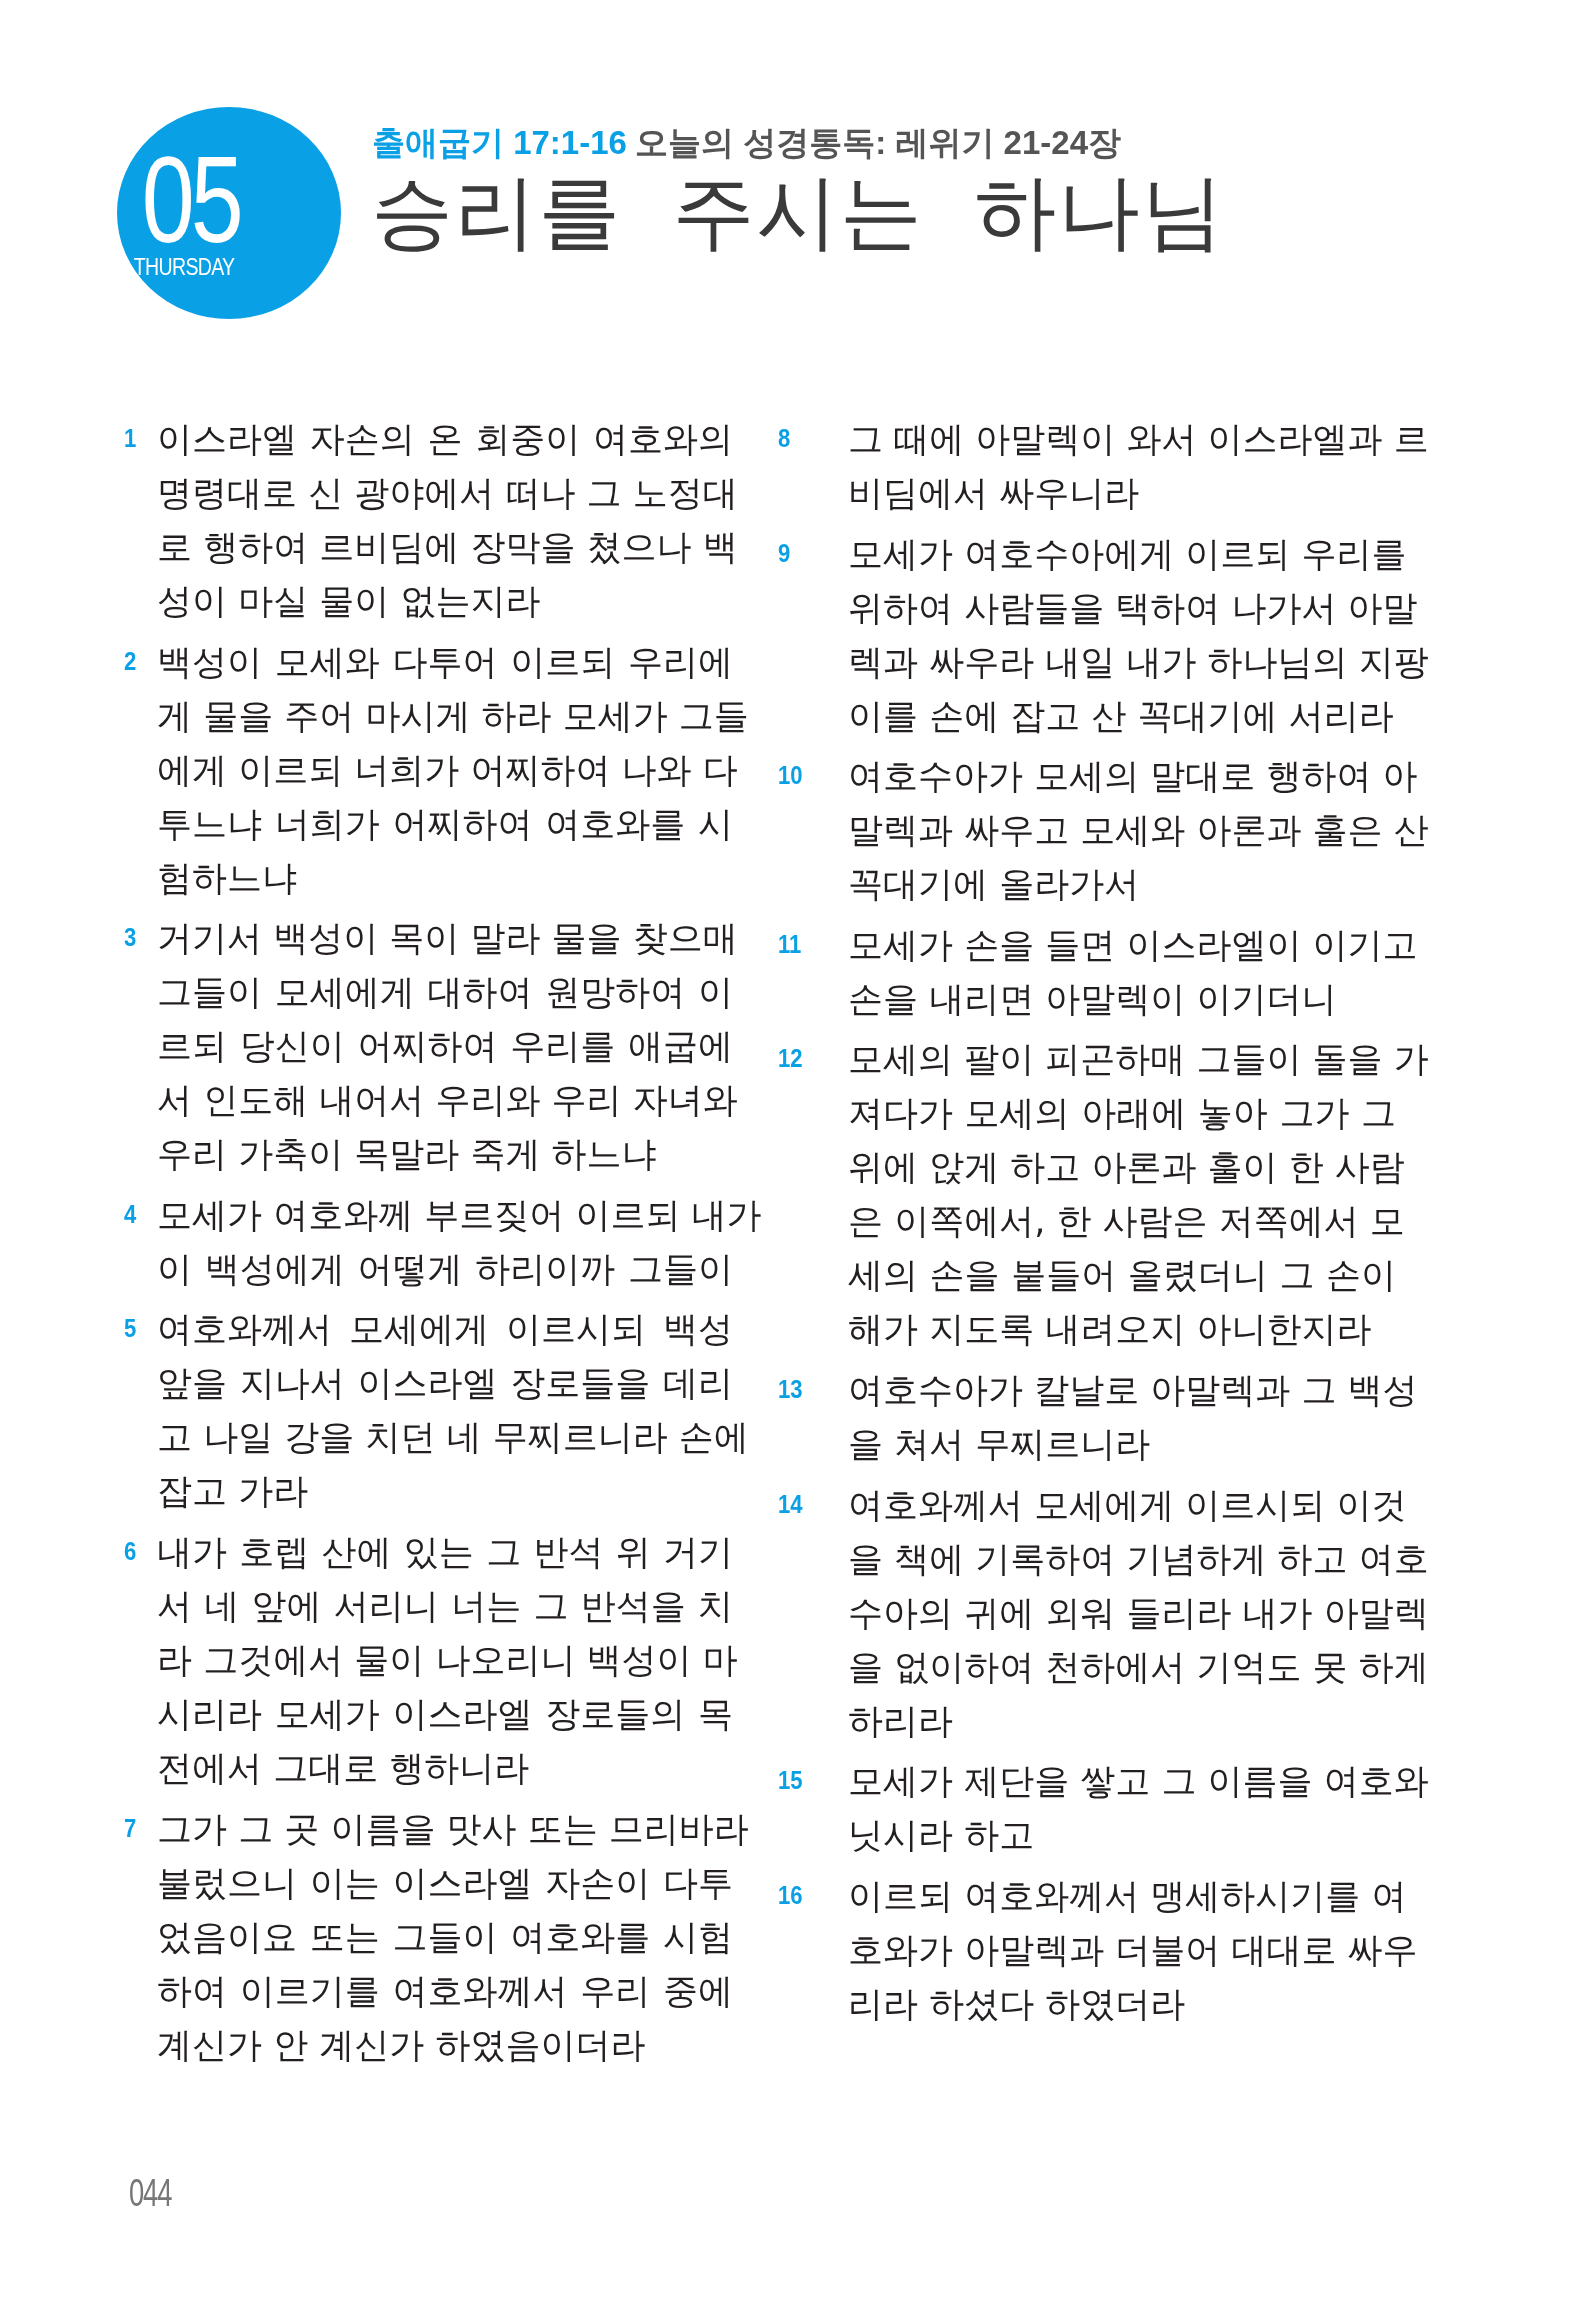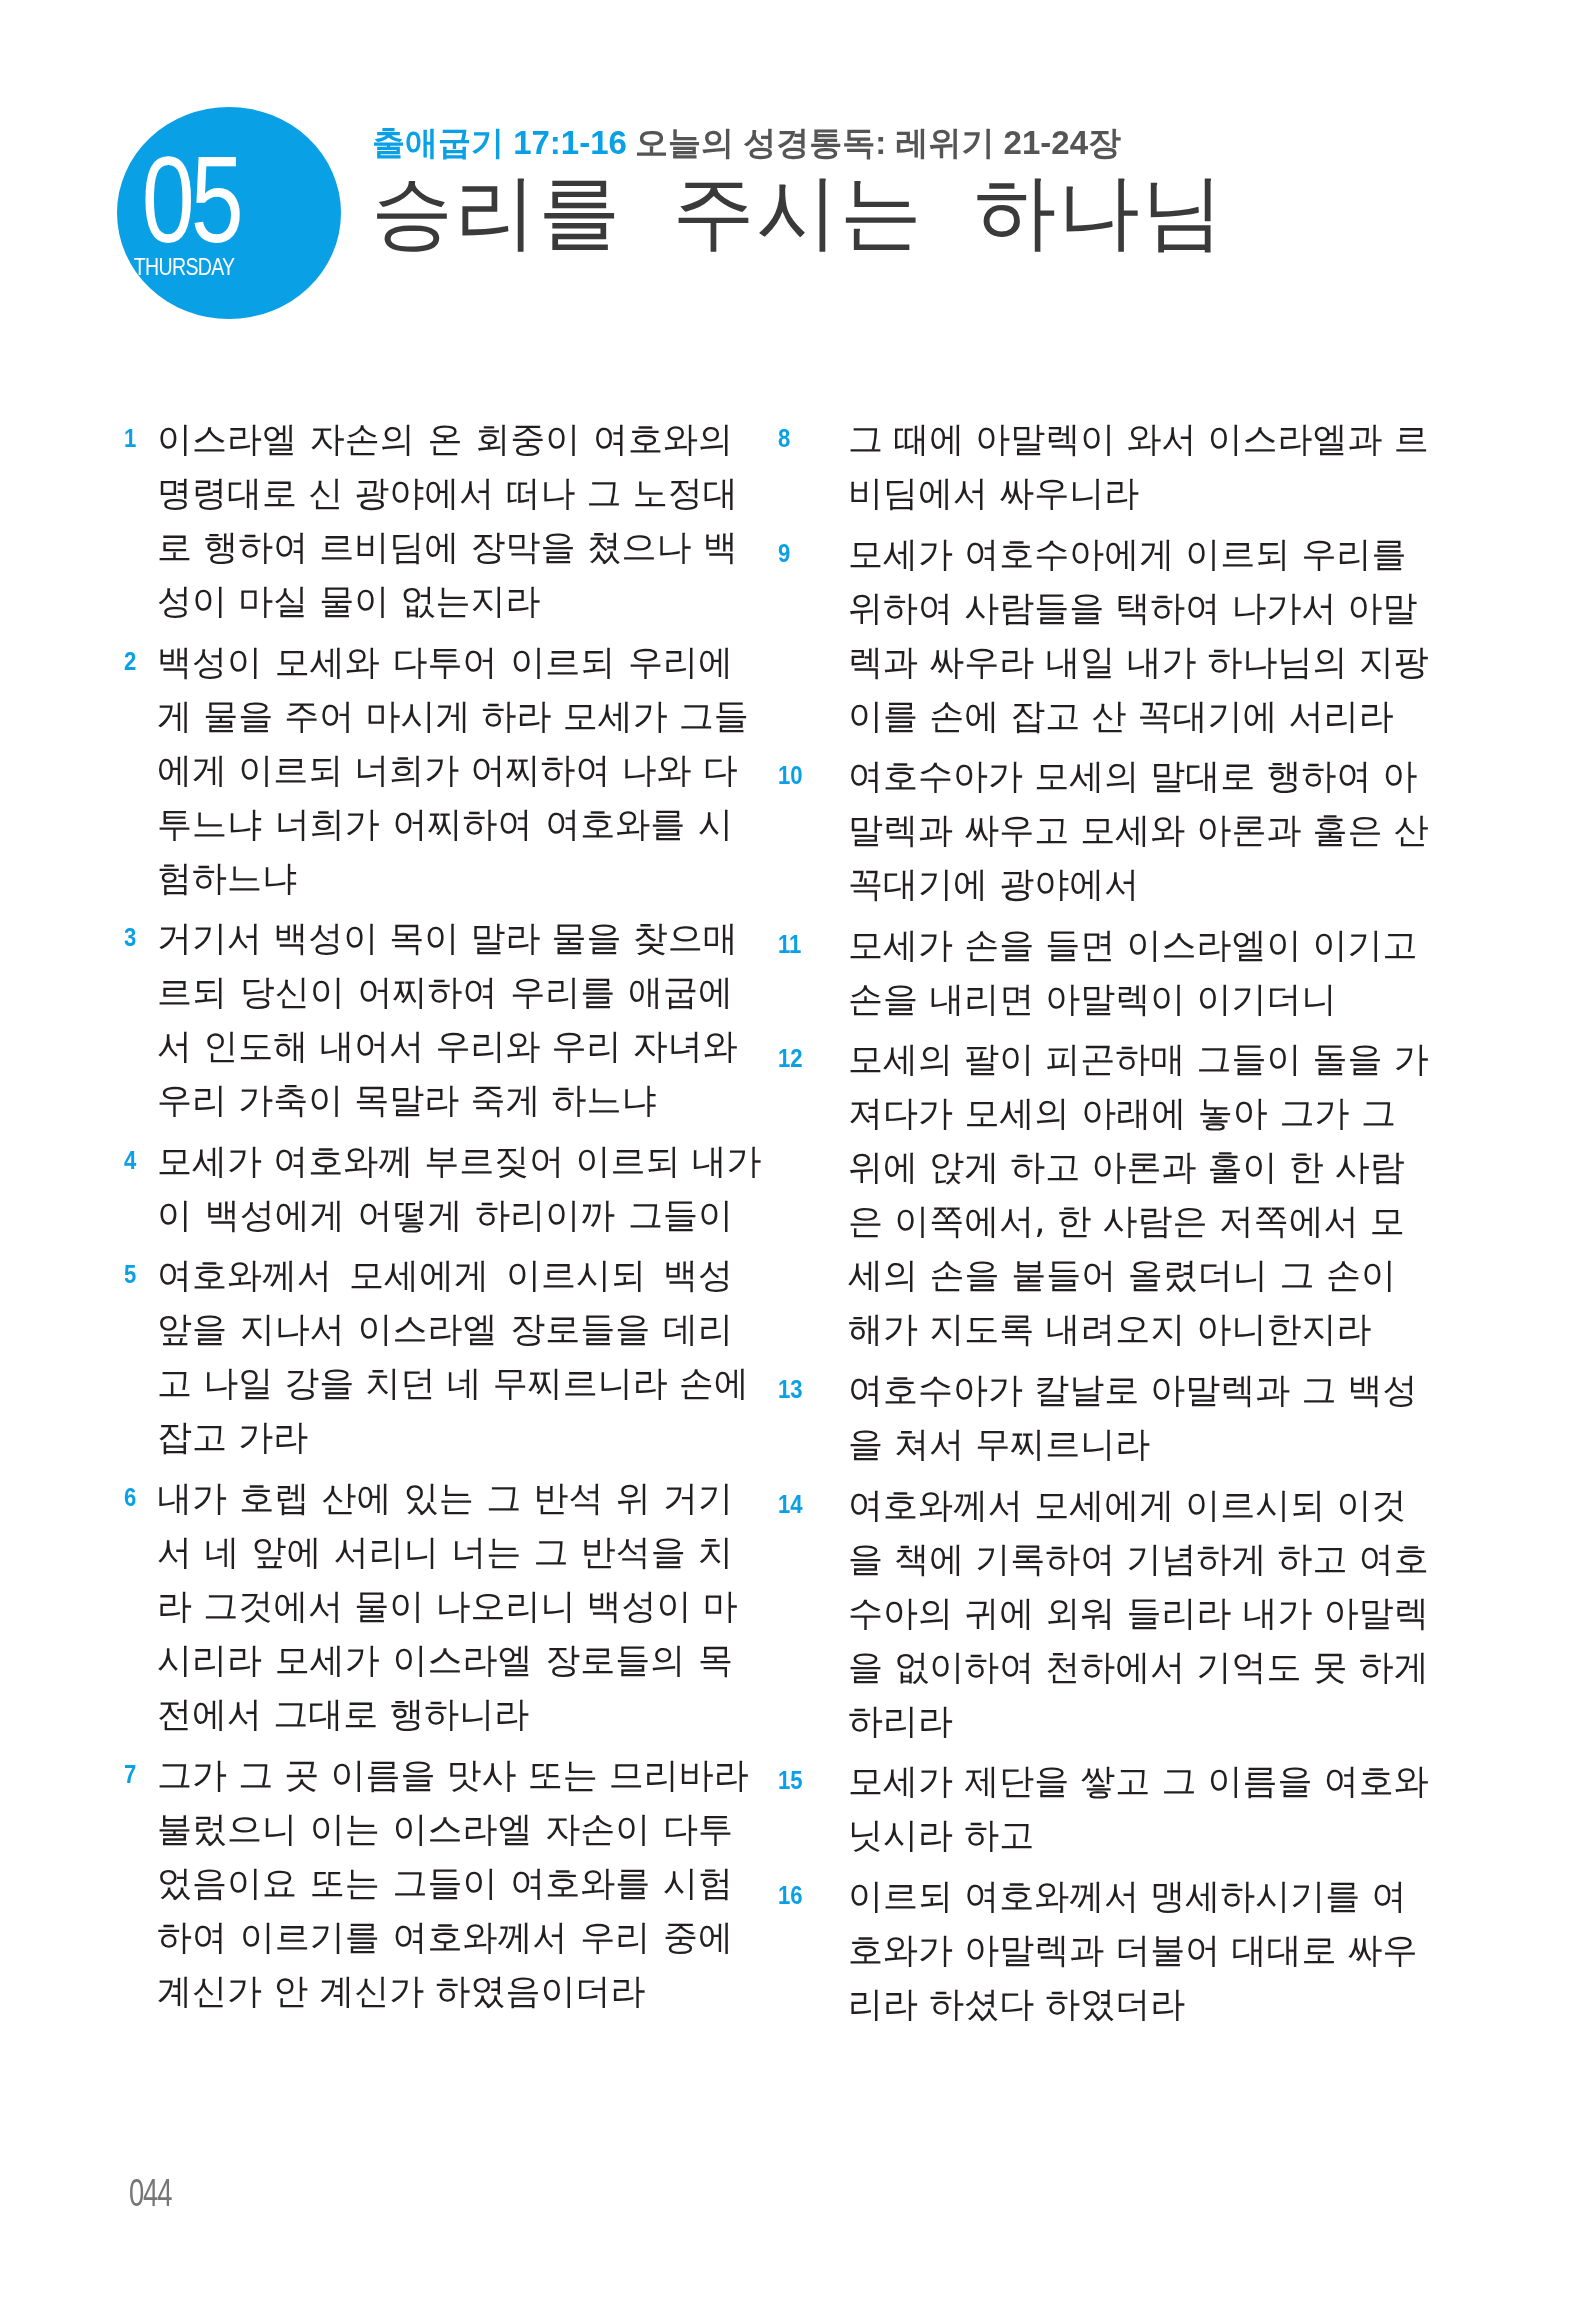--- a/index.html
+++ b/index.html
@@ -63,20 +63,21 @@
         <span class="verse-line">게 물을 주어 마시게 하라 모세가 그들</span>
         <span class="verse-line">에게 이르되 너희가 어찌하여 나와 다</span>
         <span class="verse-line">투느냐 너희가 어찌하여 여호와를 시</span>
         <span class="verse-line last">험하느냐</span>
       </div>
     </div>
     <div class="verse">
       <span class="verse-num">3</span>
       <div class="verse-lines">
         <span class="verse-line">거기서 백성이 목이 말라 물을 찾으매</span>
+        <span class="verse-line">그들이 모세에게 대하여 원망하여 이</span>
         <span class="verse-line">르되 당신이 어찌하여 우리를 애굽에</span>
         <span class="verse-line">서 인도해 내어서 우리와 우리 자녀와</span>
         <span class="verse-line last">우리 가축이 목말라 죽게 하느냐</span>
       </div>
     </div>
     <div class="verse">
       <span class="verse-num">4</span>
       <div class="verse-lines">
         <span class="verse-line">모세가 여호와께 부르짖어 이르되 내가</span>
         <span class="verse-line">이 백성에게 어떻게 하리이까 그들이</span>
@@ -127,21 +128,21 @@
         <span class="verse-line">위하여 사람들을 택하여 나가서 아말</span>
         <span class="verse-line">렉과 싸우라 내일 내가 하나님의 지팡</span>
         <span class="verse-line last">이를 손에 잡고 산 꼭대기에 서리라</span>
       </div>
     </div>
     <div class="verse">
       <span class="verse-num">10</span>
       <div class="verse-lines">
         <span class="verse-line">여호수아가 모세의 말대로 행하여 아</span>
         <span class="verse-line">말렉과 싸우고 모세와 아론과 훌은 산</span>
-        <span class="verse-line last">꼭대기에 광야에서</span>
+        <span class="verse-line last">꼭대기에 올라가서</span>
       </div>
     </div>
     <div class="verse">
       <span class="verse-num">11</span>
       <div class="verse-lines">
         <span class="verse-line">모세가 손을 들면 이스라엘이 이기고</span>
         <span class="verse-line last">손을 내리면 아말렉이 이기더니</span>
       </div>
     </div>
     <div class="verse">

